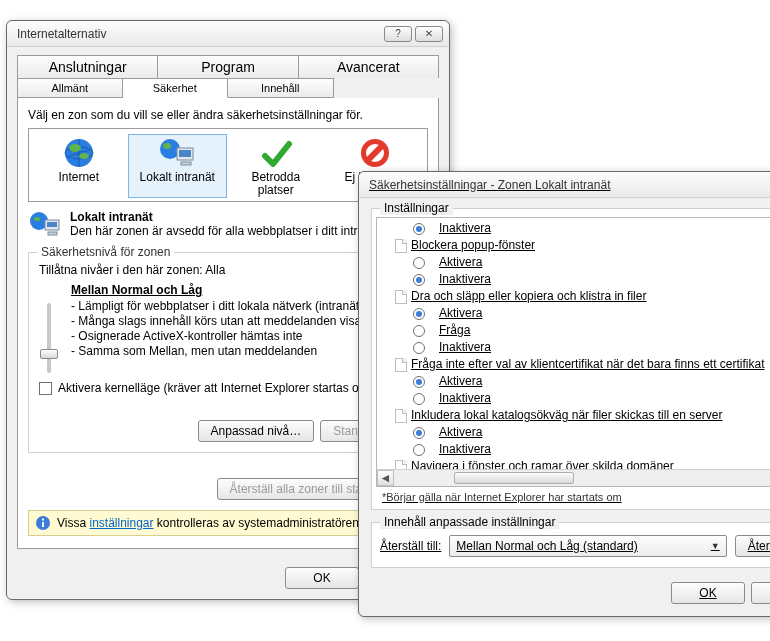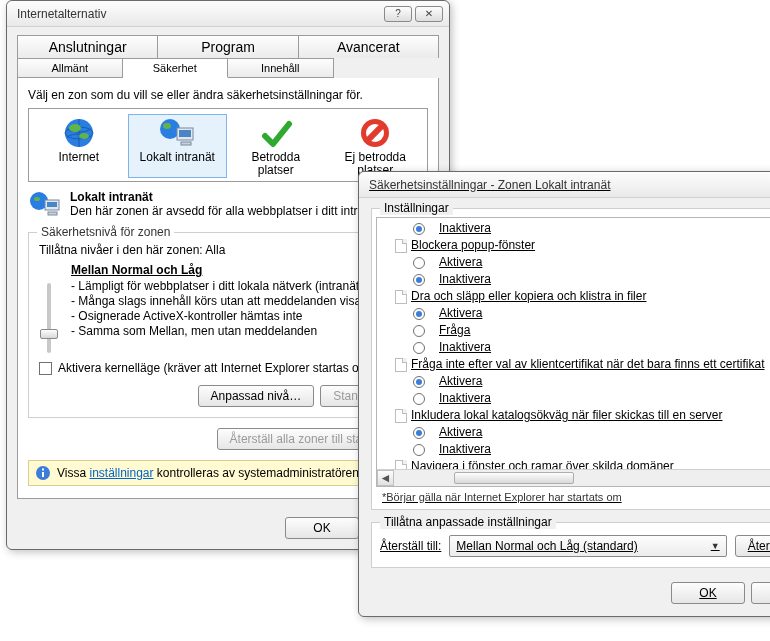--- a/index.html
+++ b/index.html
@@ -37,21 +37,21 @@
   .slider .track { width:4px; height:70px; background:#c8c8c8; border-radius:2px; position:relative;}
   .slider .thumb { width:18px; height:10px; background:linear-gradient(#fdfdfd,#d8d8d8); border:1px solid #8a8a8a; border-radius:2px; position:absolute; left:-7px; top:46px;}
   .lvl-title { font-weight:bold; margin-bottom:2px;text-decoration:underline;}
   .lvl-list { font-size:11px; line-height:15px; }
 
   .chk-row { display:flex; align-items:center; gap:6px; margin-top:8px;}
   .chk { width:13px; height:13px; border:1px solid #707070; background:#fff;}
 
   .btn { display:inline-flex; align-items:center; justify-content:center; height:22px; padding:0 12px; border:1px solid #8a8a8a; border-radius:3px; background:linear-gradient(#fdfdfd,#e6e6e6); cursor:default; white-space:nowrap;}
   .btn.disabled { color:#9a9a9a; }
-  .btn-row { display:flex; gap:6px; justify-content:flex-end; margin-top:10px;}
+  .btn-row { display:flex; gap:6px; justify-content:flex-end; margin-top:25px;}
 
   .infobar { margin-top:10px; background:#fffad1; border:1px solid #d6cf8f; padding:4px 6px; display:flex; align-items:center; gap:6px; font-size:11px;}
   .infobar a { color:#0066cc; text-decoration:underline; }
 
   .dlg-footer { display:flex; justify-content:flex-end; gap:6px; padding:8px 10px 10px 0;}
 
   
   .front .dlg-body { padding:10px 12px 0 12px; }
   .settings-box { border:1px solid #cfcfcf; padding:8px 4px 4px 4px; position:relative; background:#fff;}
   .settings-box > .legend { position:absolute; top:-8px; left:8px; background:#f0f0f0; padding:0 4px;}
@@ -77,21 +77,21 @@
   .resetbox > .legend { position:absolute; top:-8px; left:8px; background:#f0f0f0; padding:0 4px;}
   .select { flex:1; height:22px; border:1px solid #8a8a8a; border-radius:2px; background:linear-gradient(#fdfdfd,#ececec); display:flex; align-items:center; justify-content:space-between; padding:0 6px; cursor:default;}
   .select .arrow { font-size:9px; color:#333;}
 
   
   svg { display:block; }
 </style>
 </head>
 <body>
 
-<div class="dialog" style="left:6px; top:0; width:444px;">
+<div class="dialog" style="left:6px; top:20px; width:444px;">
   <div class="dlg-title">
     <span class="cap">Internetalternativ</span>
     <div class="btns">
       <div class="winbtn">?</div>
       <div class="winbtn">✕</div>
     </div>
   </div>
   <div class="dlg-body">
     <div class="tabs-row">
       <div class="tab">Anslutningar</div>
@@ -321,21 +321,21 @@
               <div class="hthumb"></div>
             </div>
           <div class="harrow">►</div>
         </div>
         <div class="corner"></div>
       </div>
       <div class="note">*Börjar gälla när Internet Explorer har startats om</div>
     </div>
 
     <div class="resetbox">
-      <div class="legend">Tillåtna anpassade inställningar</div>
+      <div class="legend">Innehåll anpassade inställningar</div>
       <div style="display:flex; align-items:center; gap:8px;">
         <span>Återställ till:</span>
         <div class="select">
           <span>Mellan Normal och Låg (standard)</span>
           <span class="arrow">▼</span>
         </div>
         <div class="btn">
             <span>Återställ…</span>
           </div>
       </div>

